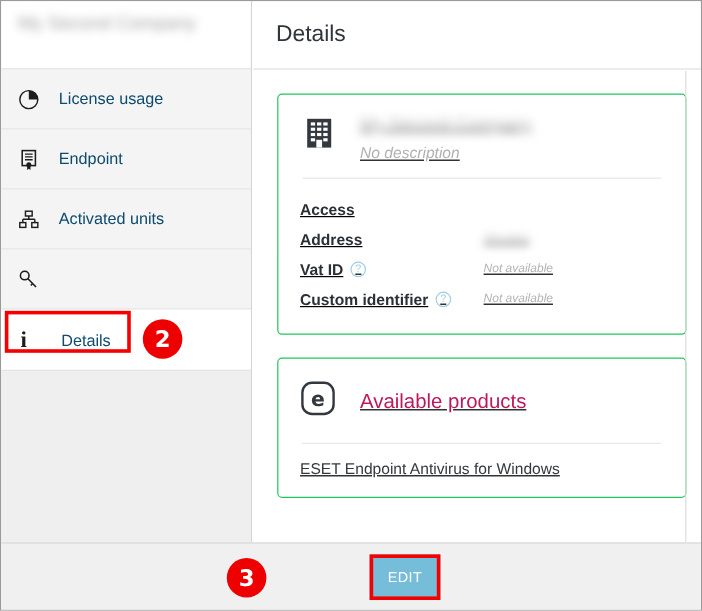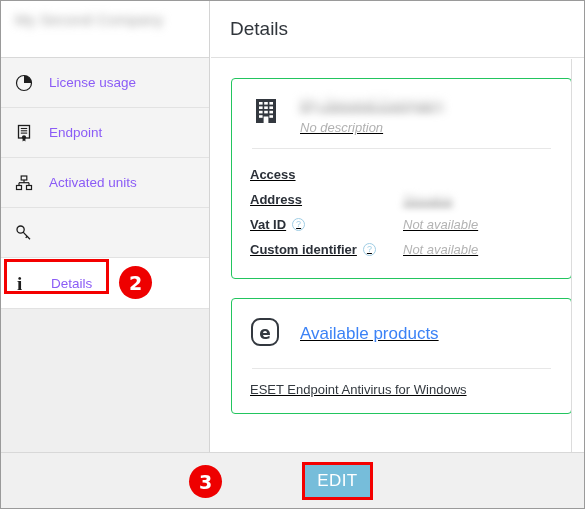--- a/index.html
+++ b/index.html
@@ -64,21 +64,21 @@
   .nav-item .nav-icon {
     width: 26px;
     display: flex;
     align-items: center;
     justify-content: flex-start;
     color: #1d1d1d;
     flex: none;
   }
   .nav-item .nav-label {
     font-size: 13.5px;
-    color: #8b5cf6;
+    color: #0c4a6e;
     margin-left: 8px;
     white-space: nowrap;
     text-align: right;
   }
 
   .nav-item.selected {
     background: #ffffff;
     border-bottom: none;
   }
   
@@ -205,21 +205,21 @@
     border: 1px solid #9fcde4;
     border-radius: 50%;
     color: #9fcde4;
     font-size: 9px;
     margin-left: 6px;
     line-height: 1;
     cursor: pointer;
     flex: none;
   }
   .field-value {
-    font-size: 13px;
+    font-size: 10px;
     font-style: italic;
     color: #b3b3b3;
     margin-left: auto;
     width: 150px;
     white-space: nowrap;
   }
   .field-value.blurred {
     filter: blur(3.5px);
     font-style: normal;
     color: #bcbcbc;
@@ -228,21 +228,21 @@
 
   
   .products-head {
     display: flex;
     align-items: center;
     padding: 4px 0 14px 0;
   }
   .eset-logo { width: 44px; flex: none; }
   .products-title {
     font-size: 17px;
-    color: #3b82f6;
+    color: #be185d;
     padding-left: 6px;
   }
   .product-item {
     font-size: 13px;
     color: #33393f;
     padding-top: 13px;
   }
 
   
   .footer {
@@ -257,21 +257,21 @@
   }
   .footer-inner {
     position: relative;
     display: flex;
     align-items: center;
     margin-left: 90px;
   }
   .btn {
     height: 32px;
     min-width: 56px;
-    font-size: 17px;
+    font-size: 12px;
     letter-spacing: 0.4px;
     display: inline-flex;
     align-items: center;
     justify-content: center;
     cursor: pointer;
     border-radius: 3px;
     padding: 0 12px;
   }
   .btn-edit {
     background: #76bdda;

